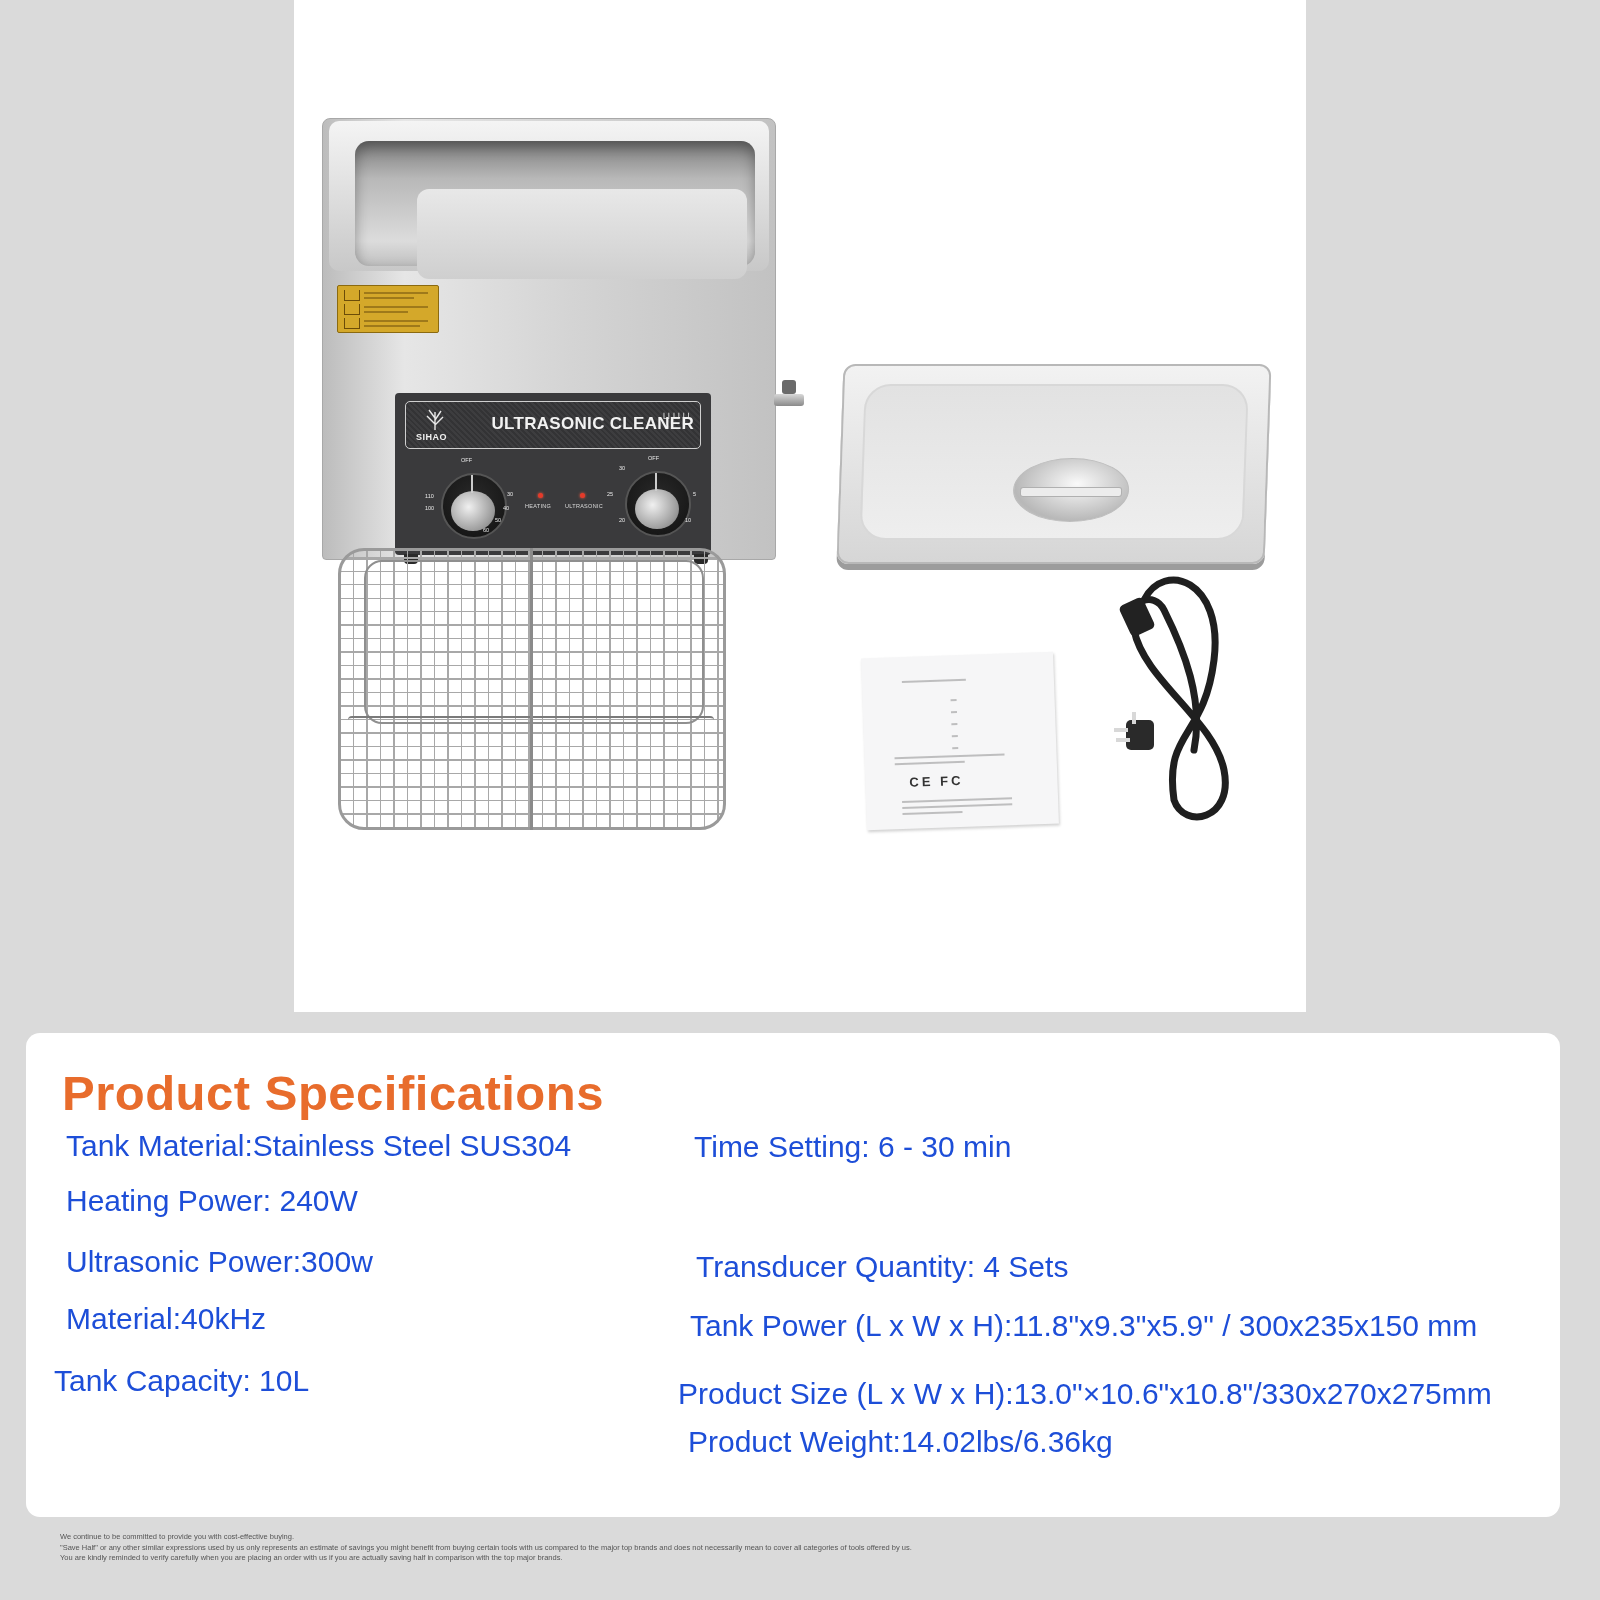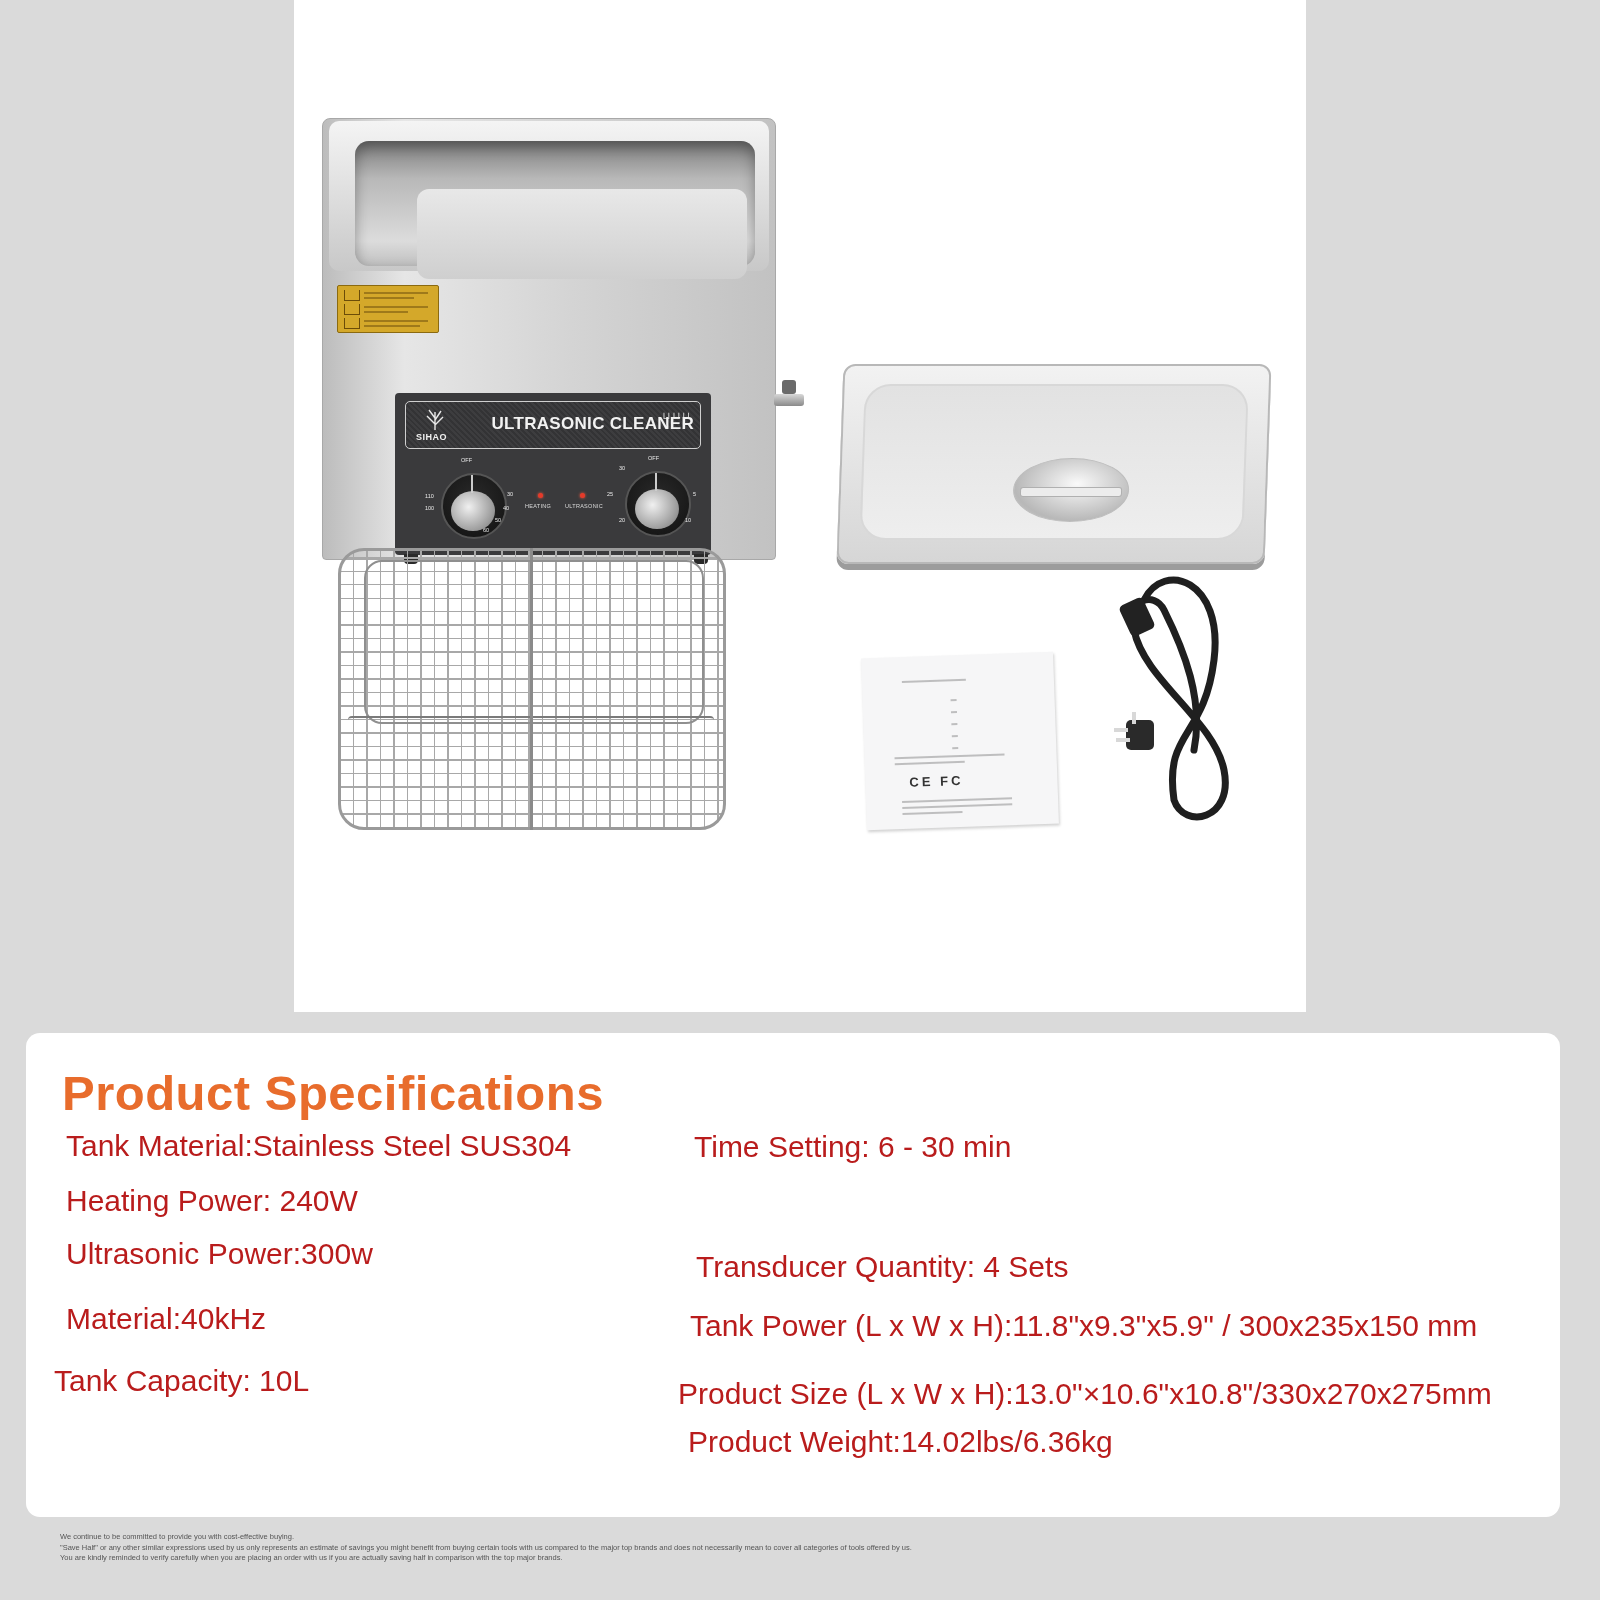--- a/index.html
+++ b/index.html
@@ -109,21 +109,21 @@
   .cord { position: absolute; left: 810px; top: 570px; width: 150px; height: 260px; }
 
   
   .spec-card {
     position: absolute; left: 26px; top: 1033px; width: 1534px; height: 484px;
     background: #ffffff; border-radius: 14px;
   }
   .spec-title {
     position: absolute; left: 36px; top: 32px; color: #e86c2c; font-size: 49px; font-weight: bold; letter-spacing: .5px;
   }
-  .spec-item { position: absolute; color: #b91c1c; font-size: 30px; white-space: nowrap; }
+  .spec-item { position: absolute; color: #1d4ed8; font-size: 30px; white-space: nowrap; }
 
   .disclaimer { position: absolute; left: 60px; top: 1532px; color: #555; font-size: 7.5px; line-height: 10.5px; }
 </style>
 </head>
 <body>
 
 <div class="photo-panel">
 
   <div class="cleaner">
     <div class="tank-box">
@@ -231,21 +231,21 @@
     <rect x="12" y="168" width="14" height="4" fill="#d8d8d8"></rect>
     <rect x="28" y="142" width="4" height="12" fill="#d8d8d8"></rect>
   </svg>
 </div>
 
 <div class="spec-card">
   <div class="spec-title">Product Specifications</div>
 
   <div class="spec-item" style="left:40px;top:96px">Tank Material:Stainless Steel SUS304</div>
   <div class="spec-item" style="left:40px;top:151px">Heating Power: 240W</div>
-  <div class="spec-item" style="left:40px;top:204px">Ultrasonic Power:300w</div>
+  <div class="spec-item" style="left:40px;top:212px">Ultrasonic Power:300w</div>
   <div class="spec-item" style="left:40px;top:269px">Material:40kHz</div>
   <div class="spec-item" style="left:28px;top:331px">Tank Capacity: 10L</div>
 
   <div class="spec-item" style="left:668px;top:97px">Time Setting: 6 - 30 min</div>
   <div class="spec-item" style="left:670px;top:217px">Transducer Quantity: 4 Sets</div>
   <div class="spec-item" style="left:664px;top:276px">Tank Power (L x W x H):11.8"x9.3"x5.9" / 300x235x150 mm</div>
   <div class="spec-item" style="left:652px;top:344px">Product Size (L x W x H):13.0"×10.6"x10.8"/330x270x275mm</div>
   <div class="spec-item" style="left:662px;top:392px">Product Weight:14.02lbs/6.36kg</div>
 </div>
 

